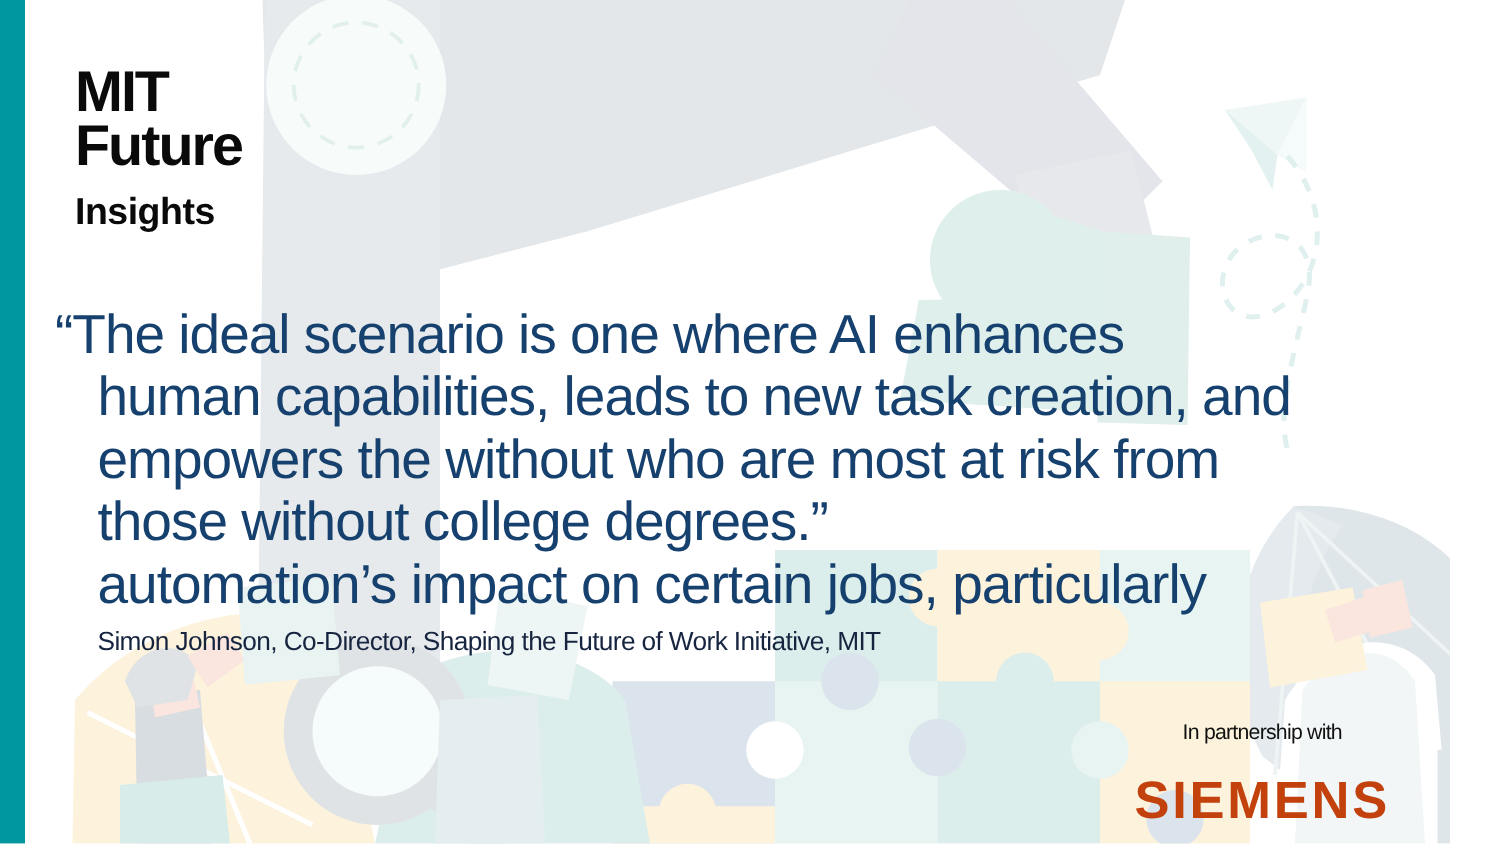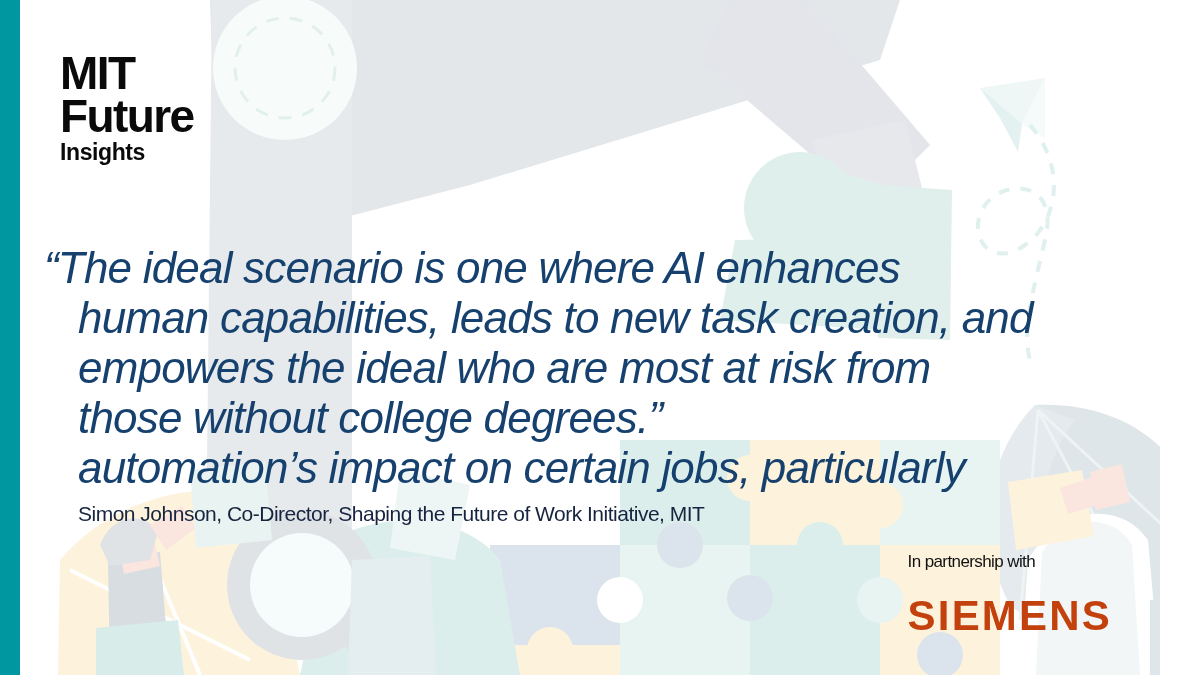--- a/index.html
+++ b/index.html
@@ -48,63 +48,62 @@
   #logo .lg-line {
     display: block;
     font-weight: 700;
     font-size: 46px;
     letter-spacing: -1.6px;
     white-space: nowrap;
   }
   #logo .lg-sub {
     display: block;
     font-weight: 700;
-    font-size: 23px;
+    font-size: 30px;
     letter-spacing: -0.4px;
-    margin-top: 4px;
+    margin-top: 18px;
   }
 
   
   #quote-block {
     position: absolute;
     left: 44px;
     top: 243px;
     width: 1120px;
   }
   #quote-text {
     color: #16416e;
     font-size: 44px;
     line-height: 50px;
     font-weight: 400;
     letter-spacing: -0.8px;
   }
   #quote-text .q-line {
     display: block;
     white-space: nowrap;
-    font-style: italic;
   }
   #quote-text .q-line.indent {
     padding-left: 34px;
   }
   #attribution {
     margin-top: 2px;
     padding-left: 34px;
     color: #16243f;
     font-size: 21px;
     line-height: 38px;
     letter-spacing: -0.5px;
     white-space: nowrap;
   }
 
   
   #partnership {
     position: absolute;
     right: 48px;
-    top: 552px;
-    text-align: left;
+    top: 576px;
+    text-align: center;
   }
   #partner-label {
     color: #111111;
     font-size: 17px;
     letter-spacing: -0.6px;
     line-height: 20px;
   }
   #siemens-wordmark {
     display: block;
     margin-top: 22px;
@@ -213,21 +212,21 @@
   <div id="logo">
     <span class="lg-line">MIT</span>
     <span class="lg-line">Future</span>
     <span class="lg-sub">Insights</span>
   </div>
 
   <div id="quote-block">
     <div id="quote-text">
       <span class="q-line">“The ideal scenario is one where AI enhances</span>
       <span class="q-line indent">human capabilities, leads to new task creation, and</span>
-      <span class="q-line indent">empowers the ideal who are most at risk from</span>
+      <span class="q-line indent">empowers the without who are most at risk from</span>
       <span class="q-line indent">those without college degrees.”</span>
       <span class="q-line indent">automation’s impact on certain jobs, particularly</span>
     </div>
     <div id="attribution">Simon Johnson, Co-Director, Shaping the Future of Work Initiative, MIT</div>
   </div>
 
   <div id="partnership">
     <div id="partner-label">In partnership with</div>
     <span id="siemens-wordmark">SIEMENS</span>
   </div>

